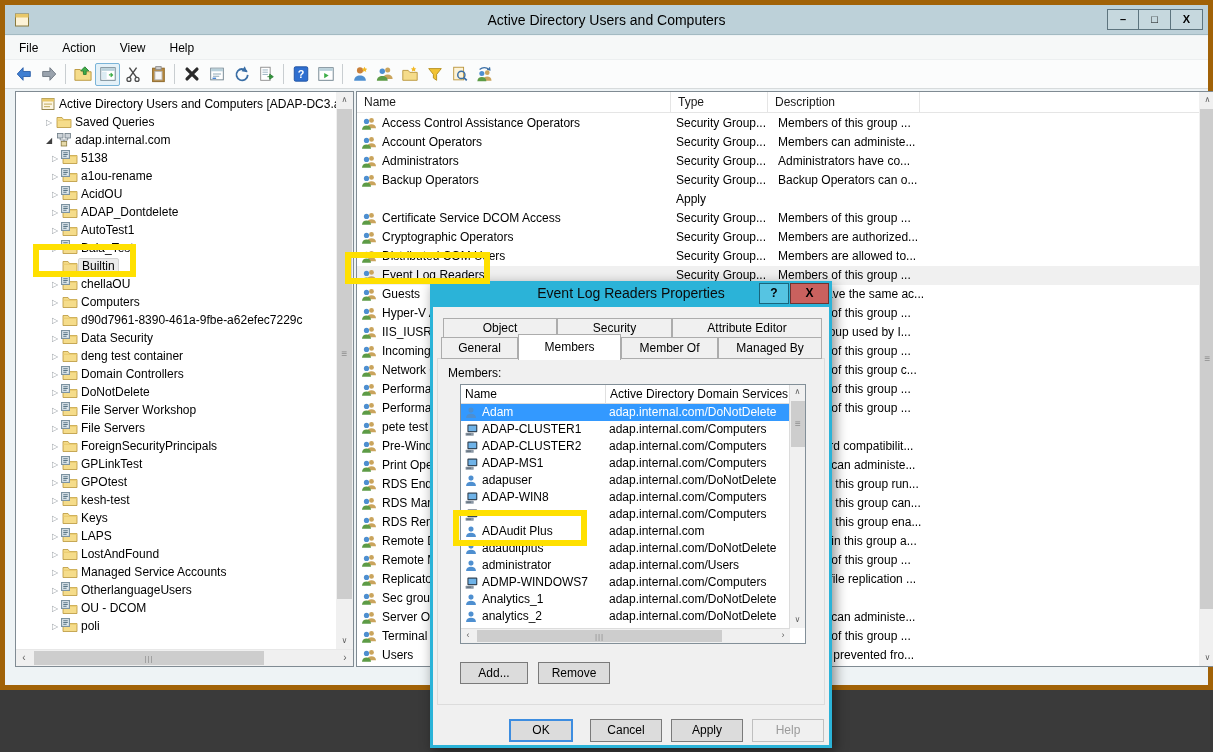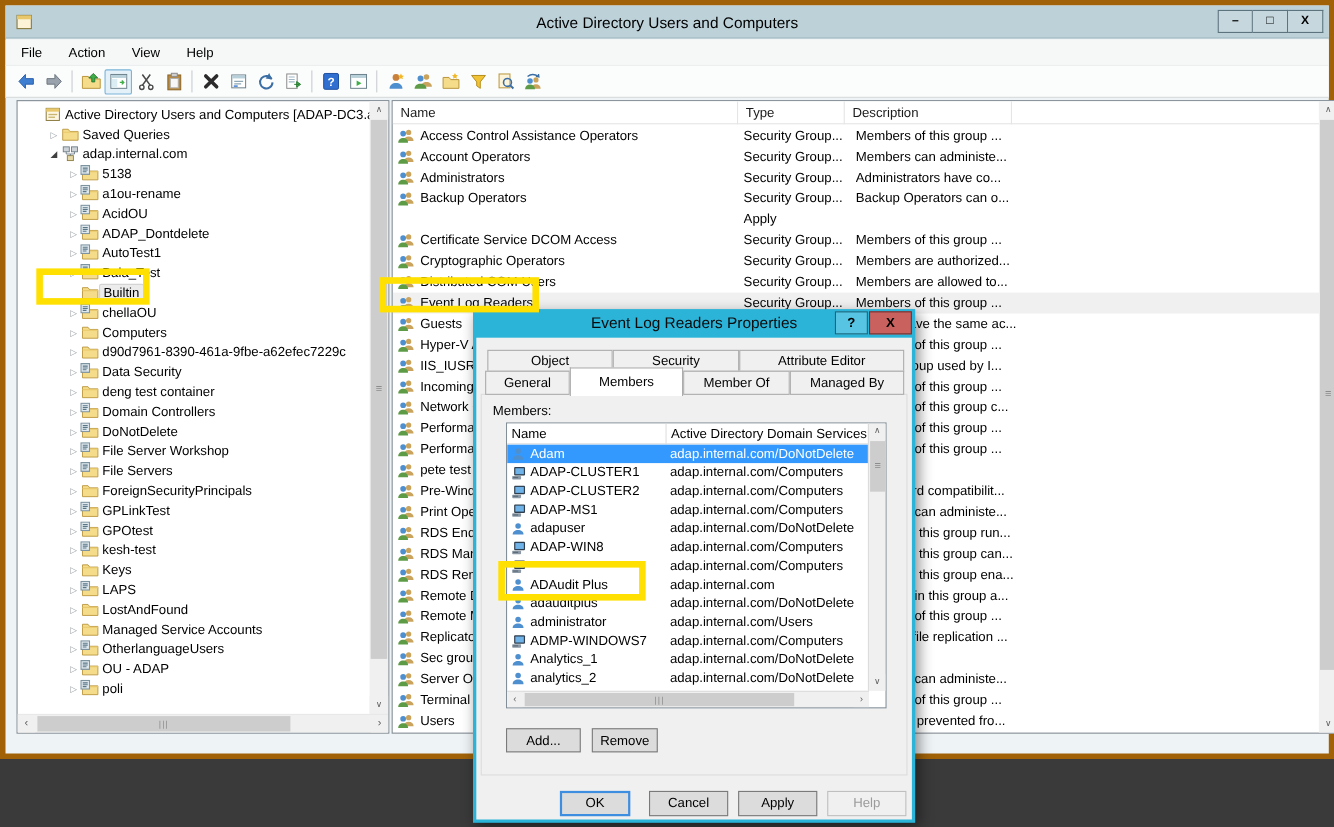--- a/index.html
+++ b/index.html
@@ -21,21 +21,21 @@
 #toolbar { position:absolute; left:0; top:55px; right:0; height:29px; background:#fbfcfc; border-bottom:1px solid #d7dbdc; display:flex; align-items:center; padding-left:6px; }
 .tb { width:25px; height:23px; display:flex; align-items:center; justify-content:center; }
 .tb svg { width:18px; height:18px; }
 .tb-active { border:1px solid #7ab4d8; background:#e4f1f8; border-radius:2px; }
 .tb-sep { width:1px; height:20px; background:#c9ced1; margin:0 4px; }
 
 
 #tree-pane { position:absolute; left:10px; top:86px; width:339px; height:576px; background:#fff; border:1px solid #808b93; overflow:hidden; }
 #tree-rows { position:absolute; left:0; top:3px; width:321px; overflow:hidden; height:556px; }
 .trow { height:18px; line-height:18px; display:flex; align-items:center; white-space:nowrap; overflow:hidden; }
-.trow.lvl0 { padding-left:10px; } .trow.lvl1 { padding-left:26px; } .trow.lvl2 { padding-left:44px; }
+.trow.lvl0 { padding-left:10px; } .trow.lvl1 { padding-left:26px; } .trow.lvl2 { padding-left:32px; }
 .arrow { width:14px; flex:0 0 14px; text-align:center; }
 .arrow.collapsed::before { content:"▷"; color:#9aa0a6; font-size:8px; }
 .arrow.expanded::before { content:"◢"; color:#404040; font-size:8px; }
 .tlabel { padding:0 3px; }
 .tlabel.selected { background:#ececec; border:1px solid #d4d4d4; border-radius:2px; line-height:15px; }
 
 
 #list-pane { position:absolute; left:351px; top:86px; width:861px; height:576px; background:#fff; border:1px solid #808b93; overflow:hidden; }
 #list-header { position:absolute; left:0; top:0; width:843px; height:21px; background:#fff; border-bottom:1px solid #e5e5e5; }
 #list-header .hc { position:absolute; top:0; height:21px; line-height:21px; padding-left:7px; border-right:1px solid #e5e5e5; color:#1a1a1a; overflow:hidden; white-space:nowrap; }
@@ -98,21 +98,21 @@
 .mrow { position:relative; height:17px; line-height:17px; white-space:nowrap; }
 .mrow.selected { background:#3399ff; color:#fff; }
 .m-name { position:absolute; left:2px; top:0; width:141px; height:17px; display:flex; align-items:center; gap:3px; overflow:hidden; }
 .m-name .mini { transform:scale(0.9); }
 .m-folder { position:absolute; left:148px; top:0; width:180px; overflow:hidden; }
 #ml-vscroll { right:0; top:0; width:16px; height:243px; border-left:1px solid #dcdcdc; }
 #ml-hscroll { left:0; bottom:0; height:15px; width:329px; border-top:1px solid #dcdcdc; }
 
 .btn { position:absolute; background:#dcdcdc; border:1px solid #7a7a7a; text-align:center; font-size:12px; }
 #btn-add { left:27px; top:355px; width:68px; height:22px; line-height:20px; }
-#btn-remove { left:105px; top:355px; width:60px; height:22px; line-height:20px; }
+#btn-remove { left:105px; top:355px; width:72px; height:22px; line-height:20px; }
 #btn-ok { left:76px; top:412px; width:64px; height:23px; line-height:19px; border:2px solid #3d8de0; }
 #btn-cancel { left:157px; top:412px; width:72px; height:23px; line-height:21px; }
 #btn-apply { left:238px; top:412px; width:72px; height:23px; line-height:21px; }
 #btn-help { left:319px; top:412px; width:72px; height:23px; line-height:21px; color:#9b9b9b; background:#f0f0f0; border-color:#bfbfbf; }
 
 #desktop { position:absolute; left:0; top:690px; width:1213px; height:62px; background:#3a3a3a; }
 </style>
 </head>
 <body>
 
@@ -686,21 +686,21 @@
             <svg class="g-folder" viewBox="0 0 16 16">
               <path d="M1 13.5 V3.5 h5 l1.5 2 H15 v8 z" fill="#f5dc8a" stroke="#b9953a" stroke-width="0.8"></path>
               <path d="M1 6.2 h14" stroke="#e8c86a" stroke-width="1"></path>
             </svg>
             <svg class="g-badge" viewBox="0 0 8 8">
               <rect x="0.5" y="0.5" width="7" height="7" fill="#dfe9ee" stroke="#7d93a0"></rect>
               <path d="M2 2.5 h4 M2 4 h4 M2 5.5 h3" stroke="#5b7787" stroke-width="0.9" fill="none"></path>
             </svg>
 
           </span>
-          <span class="tlabel">OU - ADAP</span>
+          <span class="tlabel">OU - DCOM</span>
         </div>
 
         <div class="trow lvl2">
           <span class="arrow collapsed"></span>
           <span class="mini ou">
             <svg class="g-folder" viewBox="0 0 16 16">
               <path d="M1 13.5 V3.5 h5 l1.5 2 H15 v8 z" fill="#f5dc8a" stroke="#b9953a" stroke-width="0.8"></path>
               <path d="M1 6.2 h14" stroke="#e8c86a" stroke-width="1"></path>
             </svg>
             <svg class="g-badge" viewBox="0 0 8 8">

